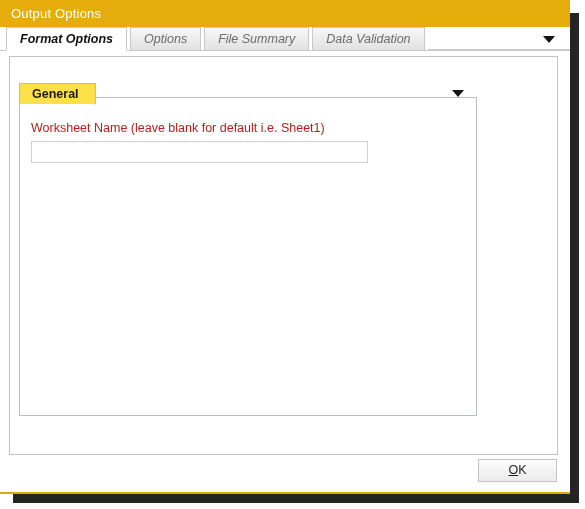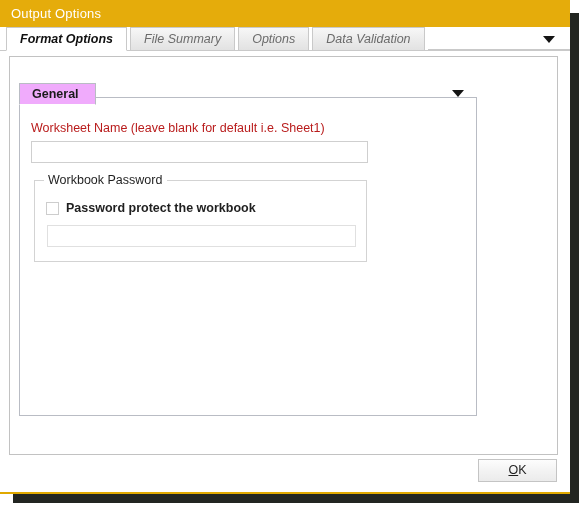--- a/index.html
+++ b/index.html
@@ -132,21 +132,21 @@
     display: flex;
     align-items: center;
   }
   .genpanel-tab {
     height: 22px;
     line-height: 21px;
     padding: 0 16px 0 12px;
     font-size: 12.5px;
     font-weight: bold;
     color: #1a1a1a;
-    background: #f0abfc;
+    background: #fde047;
     border: 1px solid #b9bcc4;
     border-bottom: 1px solid #ffffff;
     white-space: nowrap;
   }
   .genpanel-chevron {
     position: absolute;
     right: 12px;
     top: -8px;
   }
 
@@ -267,24 +267,24 @@
 
   <div class="titlebar">
     <span>Output Options</span>
   </div>
 
   <div class="tabstrip">
     <div class="tab active">
       <span>Format Options</span>
     </div>
     <div class="tab">
+      <span>Options</span>
+    </div>
+    <div class="tab">
       <span>File Summary</span>
-    </div>
-    <div class="tab">
-      <span>Options</span>
     </div>
     <div class="tab">
       <span>Data Validation</span>
     </div>
     <div class="tab-spacer"></div>
     <span class="chevron tabstrip-chevron"></span>
   </div>
 
   <div class="tabpanel">
 
@@ -293,30 +293,20 @@
       <div class="genpanel-header">
         <div class="genpanel-tab">
           <span>General</span>
         </div>
       </div>
       <span class="chevron genpanel-chevron"></span>
 
       <div class="field-label">Worksheet Name (leave blank for default i.e. Sheet1)</div>
       <input class="text-input" type="text" value="" style="">
 
-      <div class="fieldset">
-        <div class="fieldset-legend">Workbook Password</div>
-
-        <div class="checkrow">
-          <span class="checkbox"></span>
-          <span class="checkrow-label">Password protect the workbook</span>
-        </div>
-
-        <input class="pw-input" type="text" value="" style="">
-      </div>
 
     </div>
   </div>
 
   <div class="footer">
     <button class="btn"><u>O</u><span>K</span></button>
   </div>
 
 </div>
 

